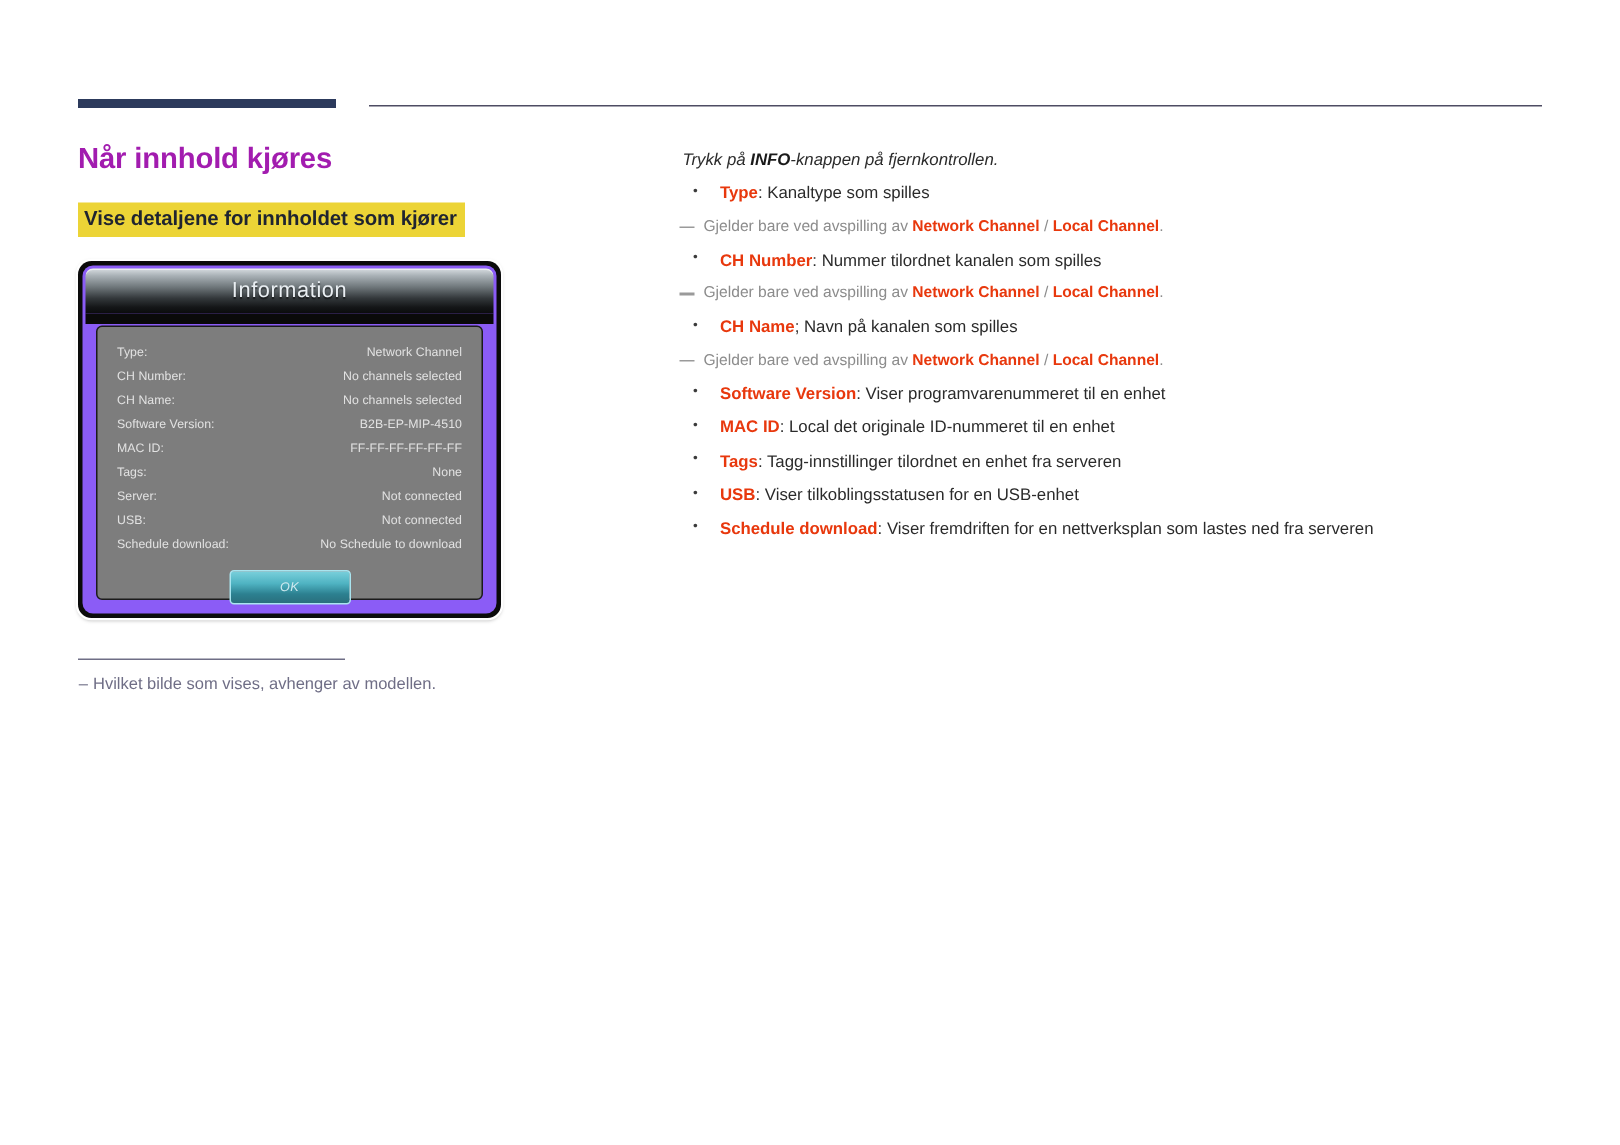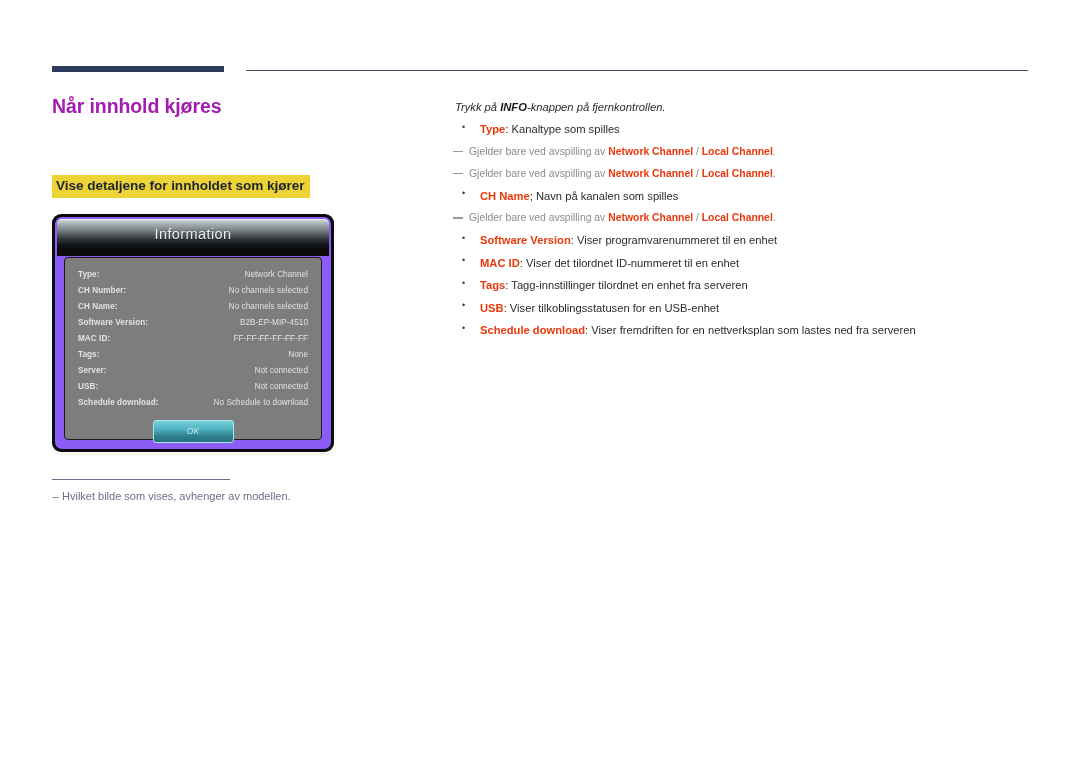--- a/index.html
+++ b/index.html
@@ -61,21 +61,20 @@
   }
   #sub-title {
     display: inline-block;
     background: #ecd436;
     color: #1f2430;
     font-size: 13.6px;
     font-weight: bold;
     padding: 3px 5px 4px 4px;
     line-height: 1.15;
     letter-spacing: -0.05px;
-    margin-top: 40px;
   }
 
   
   #tv-dialog {
     position: relative;
     width: 282px;
     height: 238px;
     margin-top: 7px;
     border-radius: 9px;
     background: #0b0b0b;
@@ -132,21 +131,21 @@
   .tv-row {
     display: flex;
     justify-content: space-between;
     align-items: baseline;
     font-size: 8.2px;
     color: #e2e2e2;
     line-height: 1;
     padding: 3.9px 3px 3.9px 3px;
     letter-spacing: 0.05px;
   }
-  .tv-row .tv-label { text-align: left; white-space: nowrap; font-weight: bold; }
+  .tv-row .tv-label { text-align: left; white-space: nowrap; }
   .tv-row .tv-value { text-align: right; white-space: nowrap; }
 
   #tv-ok-wrap {
     display: flex;
     justify-content: center;
     margin-top: 9px;
   }
   #tv-ok {
     width: 81px;
     height: 23px;
@@ -333,23 +332,24 @@
 
 <div id="right-col">
 
   <p id="intro">
     <span>Trykk på </span><span class="kw">INFO</span><span>-knappen på fjernkontrollen.</span>
   </p>
 
   <ul class="bullets" id="bullet-list">
       <li class="bullet-item"><span class="term">Type</span><span>: Kanaltype som spilles</span></li>
       <div class="note"><span>Gjelder bare ved avspilling av </span><span class="term">Network Channel</span><span class="sep"> / </span><span class="term">Local Channel</span><span>.</span></div>
+      <li class="bullet-item"><span class="term">CH Number</span><span>: Nummer tilordnet kanalen som spilles</span></li>
       <div class="note"><span>Gjelder bare ved avspilling av </span><span class="term">Network Channel</span><span class="sep"> / </span><span class="term">Local Channel</span><span>.</span></div>
       <li class="bullet-item"><span class="term">CH Name</span><span>; Navn på kanalen som spilles</span></li>
       <div class="note"><span>Gjelder bare ved avspilling av </span><span class="term">Network Channel</span><span class="sep"> / </span><span class="term">Local Channel</span><span>.</span></div>
       <li class="bullet-item"><span class="term">Software Version</span><span>: Viser programvarenummeret til en enhet</span></li>
-      <li class="bullet-item"><span class="term">MAC ID</span><span>: Viser det tilordnet ID-nummeret til en enhet</span></li>
+      <li class="bullet-item"><span class="term">MAC ID</span><span>: Local det originale ID-nummeret til en enhet</span></li>
       <li class="bullet-item"><span class="term">Tags</span><span>: Tagg-innstillinger tilordnet en enhet fra serveren</span></li>
       <li class="bullet-item"><span class="term">USB</span><span>: Viser tilkoblingsstatusen for en USB-enhet</span></li>
       <li class="bullet-item"><span class="term">Schedule download</span><span>: Viser fremdriften for en nettverksplan som lastes ned fra serveren</span></li>
     </ul>
 
 </div>
 
 </body></html>

